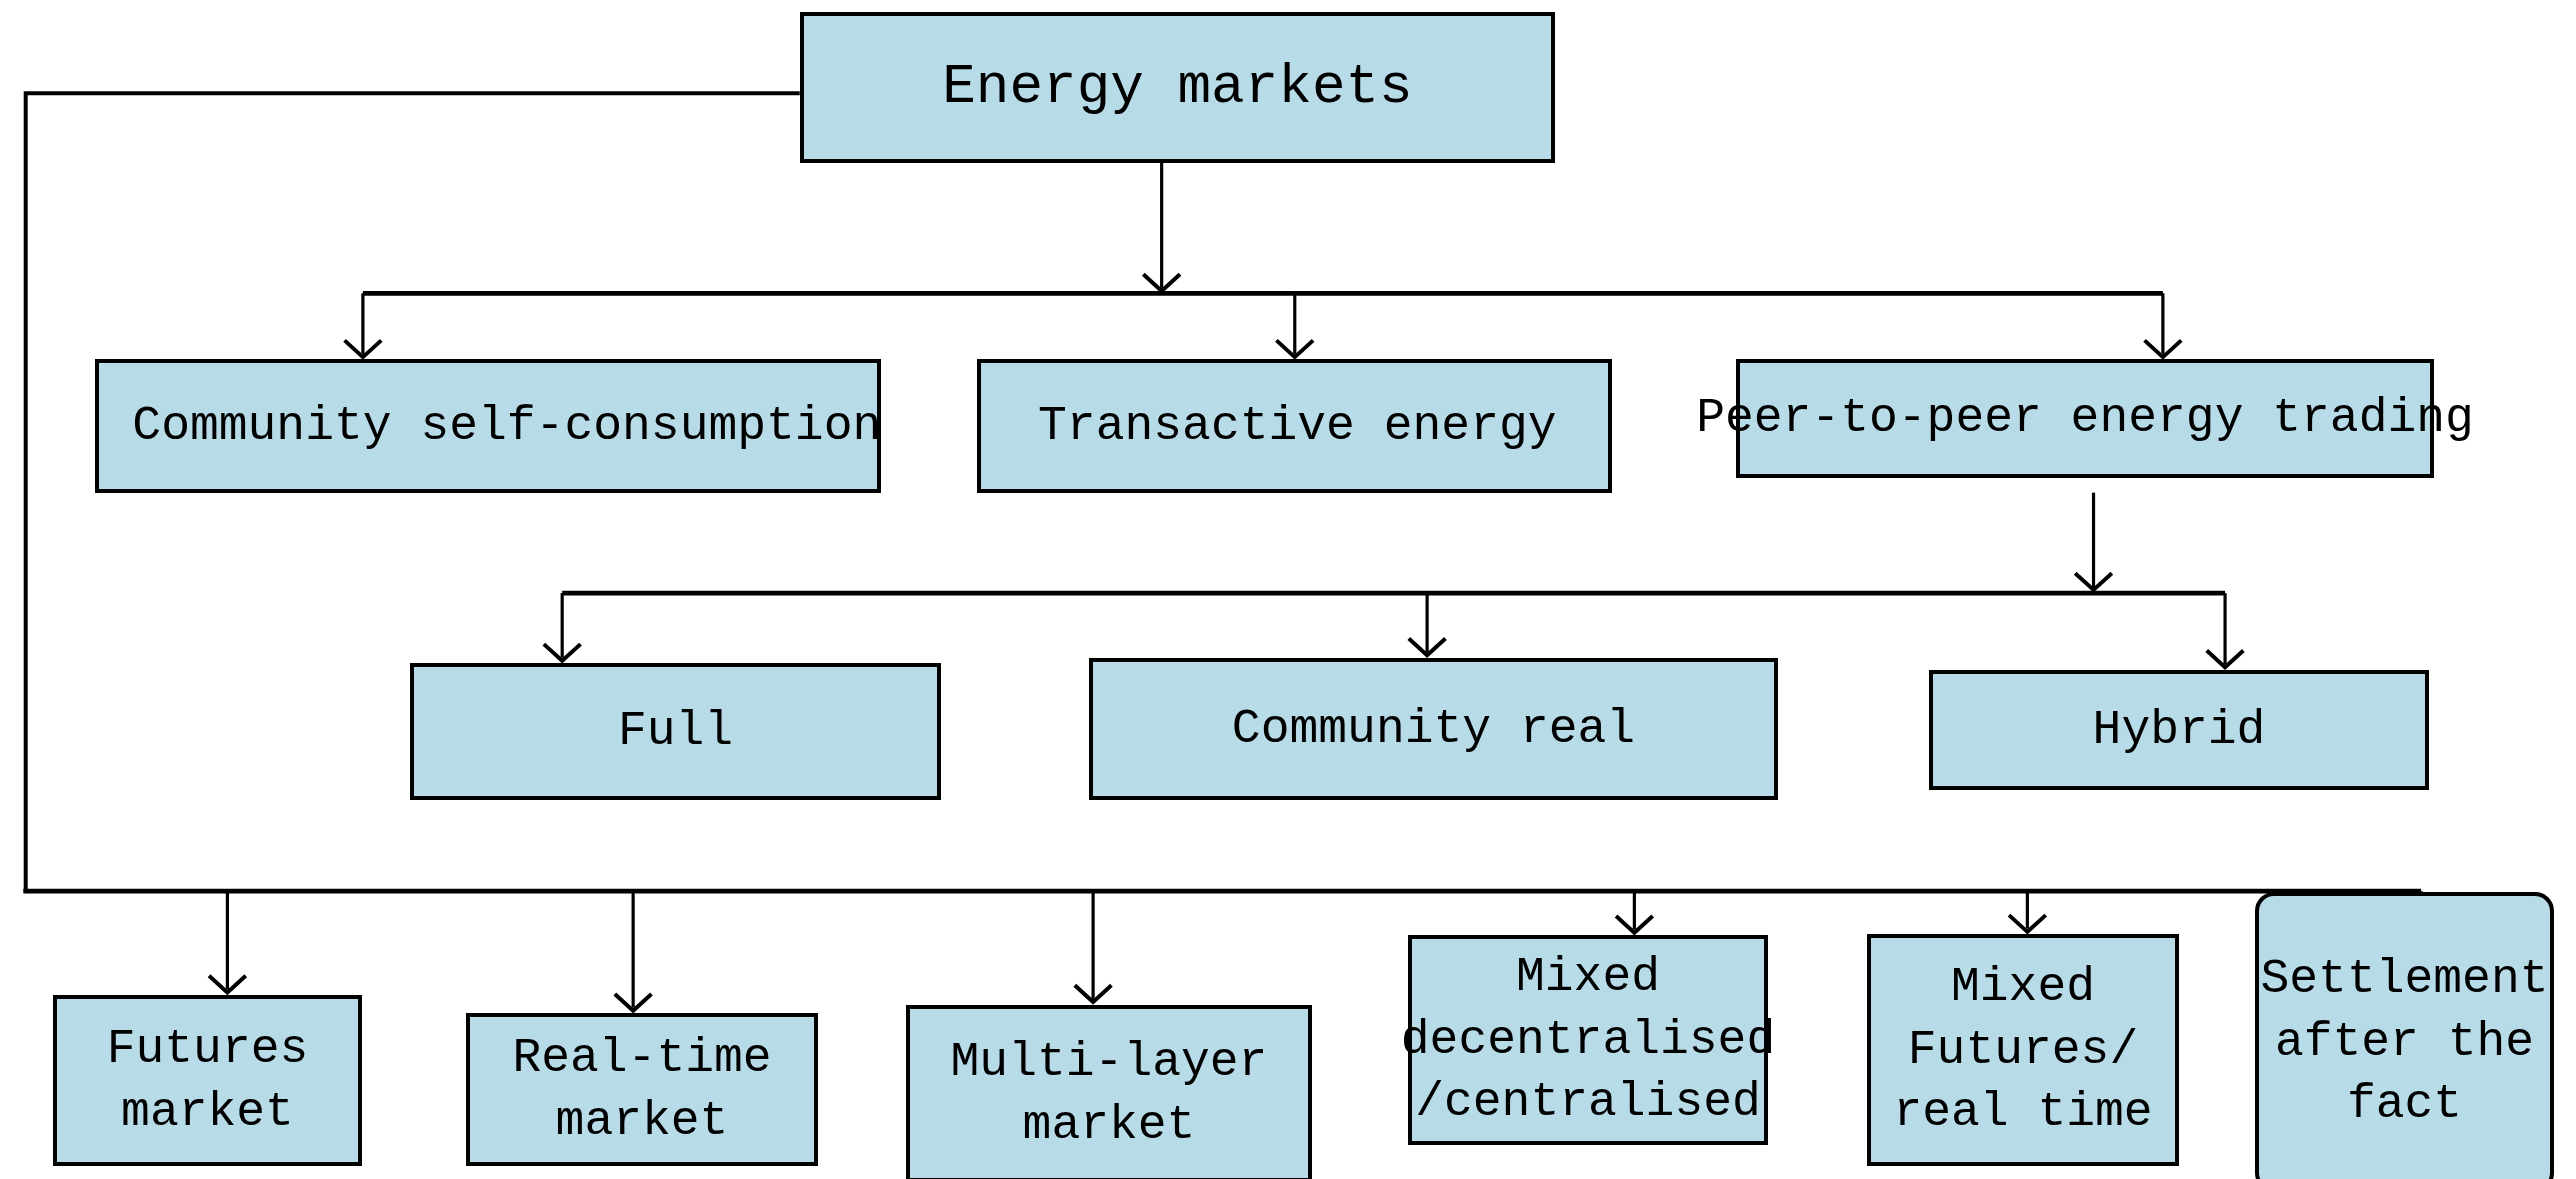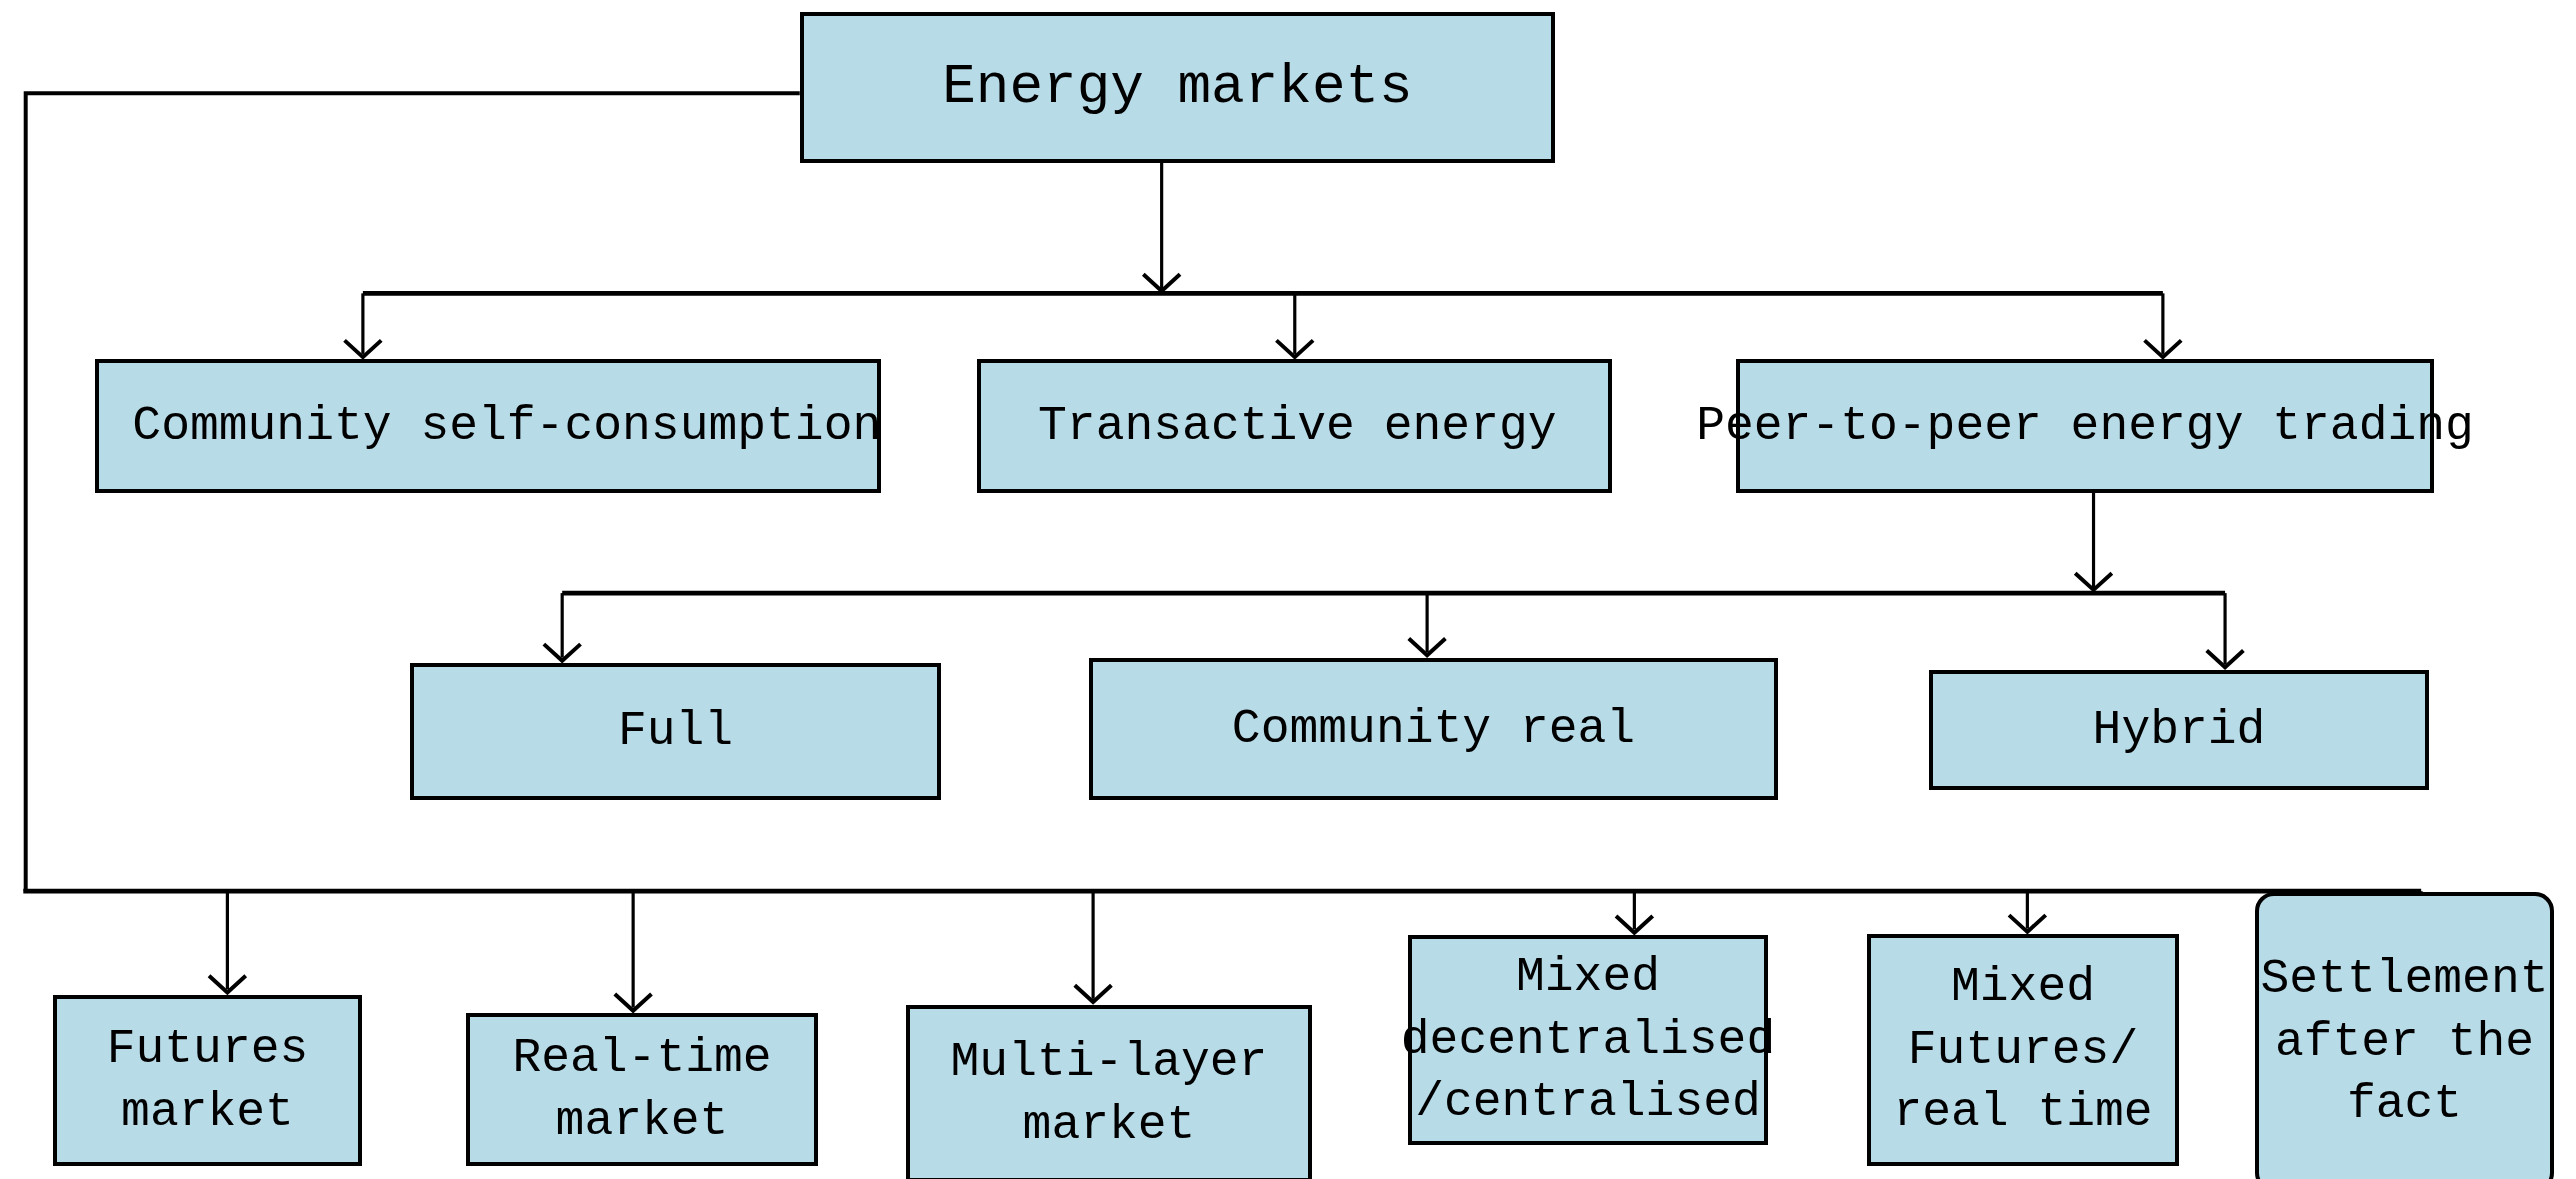--- a/index.html
+++ b/index.html
@@ -91,21 +91,21 @@
   <div class="node title nowrap" style="left:800px;top:12px;width:755px;height:151px;">
     <span class="label">Energy markets</span>
   </div>
 
   <div class="node nowrap" style="left:95px;top:359px;width:786px;height:134px;padding-left:44px;">
     <span class="label">Community self-consumption</span>
   </div>
   <div class="node nowrap" style="left:977px;top:359px;width:635px;height:134px;padding-left:12px;">
     <span class="label">Transactive energy</span>
   </div>
-  <div class="node nowrap" style="left:1736px;top:359px;width:698px;height:134px;">
+  <div class="node nowrap" style="left:1736px;top:359px;width:698px;height:119px;">
     <span class="label">Peer-to-peer energy trading</span>
   </div>
 
   <div class="node nowrap" style="left:410px;top:663px;width:531px;height:137px;">
     <span class="label">Full</span>
   </div>
   <div class="node nowrap" style="left:1089px;top:658px;width:689px;height:142px;">
     <span class="label">Community real</span>
   </div>
   <div class="node nowrap" style="left:1929px;top:670px;width:500px;height:120px;">

